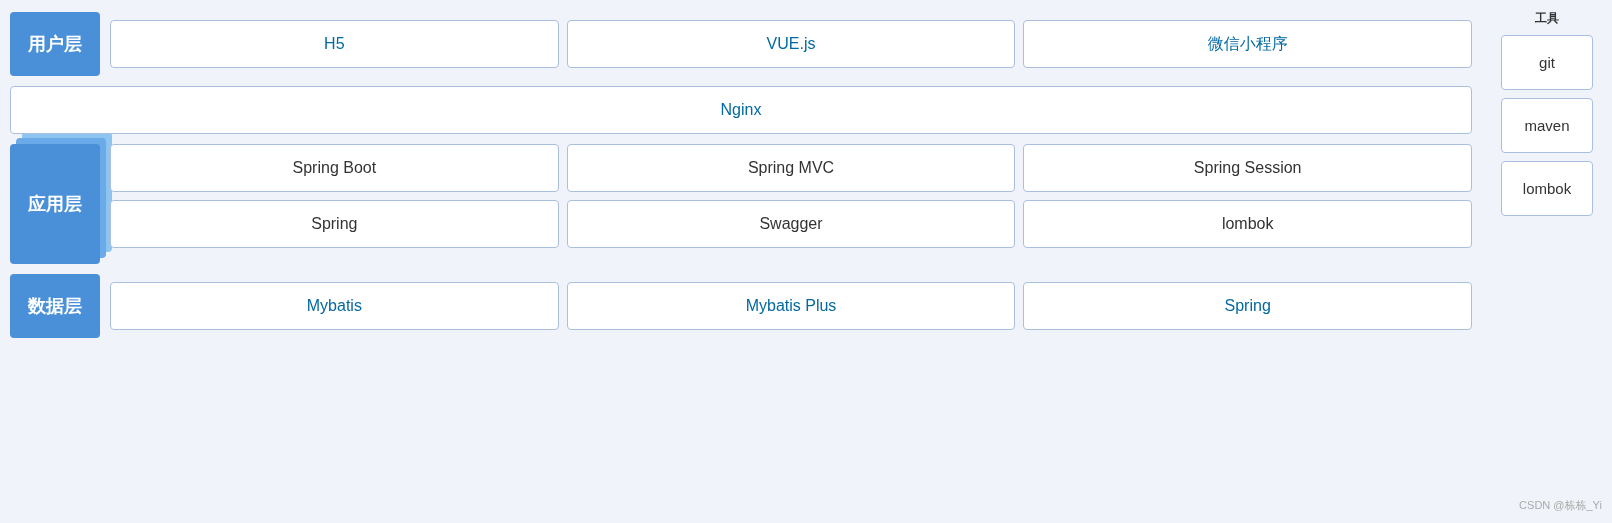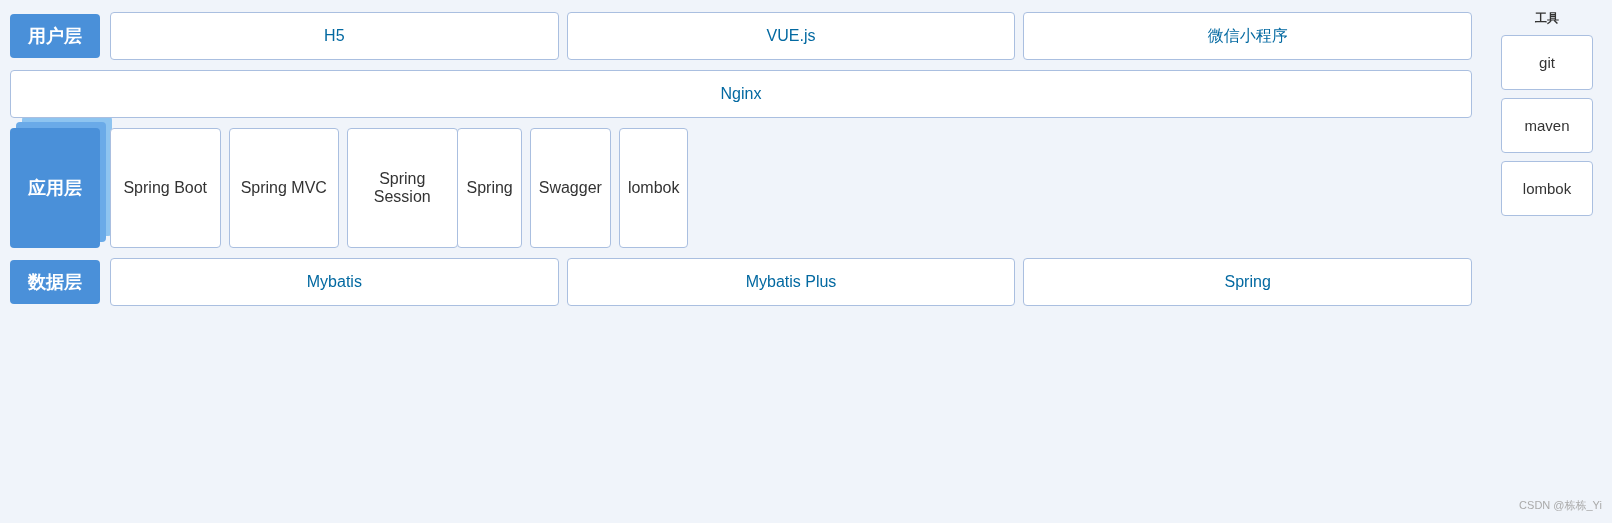--- a/index.html
+++ b/index.html
@@ -34,21 +34,21 @@
       font-size: 18px;
       font-weight: bold;
       border-radius: 4px;
       padding: 10px 0;
       margin-right: 10px;
       display: flex;
       align-items: center;
       justify-content: center;
     }
     .layer-label.medium {
-      height: 44px;
+      height: 64px;
     }
     .cells-container {
       flex: 1;
       display: flex;
       flex-direction: row;
       gap: 8px;
       align-items: stretch;
     }
     .cell {
       flex: 1;
@@ -65,21 +65,22 @@
       min-height: 48px;
     }
     
     .nginx-cell {
       flex: 1;
     }
     
     .app-layer-content {
       flex: 1;
       display: flex;
-      flex-direction: row;
+      flex-direction: column;
+      gap: 8px;
     }
     .app-row {
       display: flex;
       flex-direction: row;
       gap: 8px;
     }
     .app-cell {
       flex: 1;
       border: 1.5px solid #aabfe0;
       border-radius: 4px;

